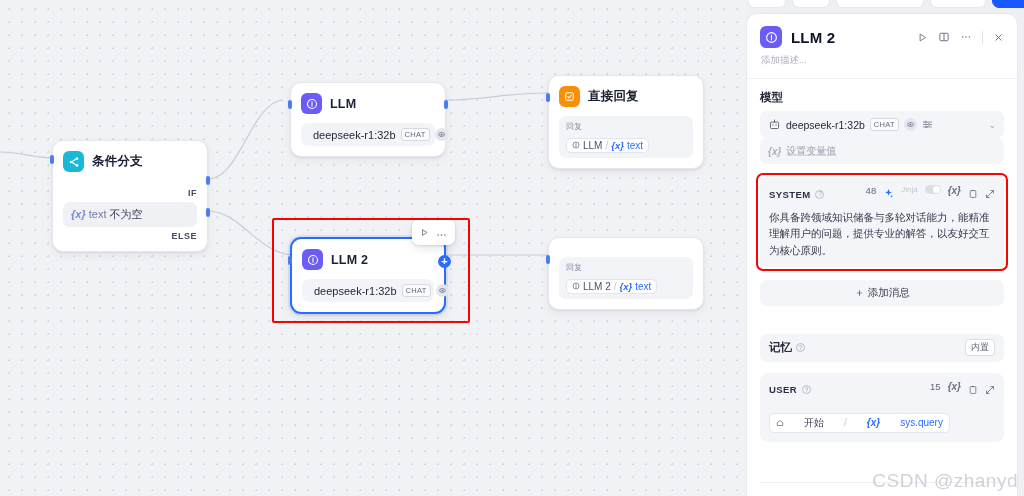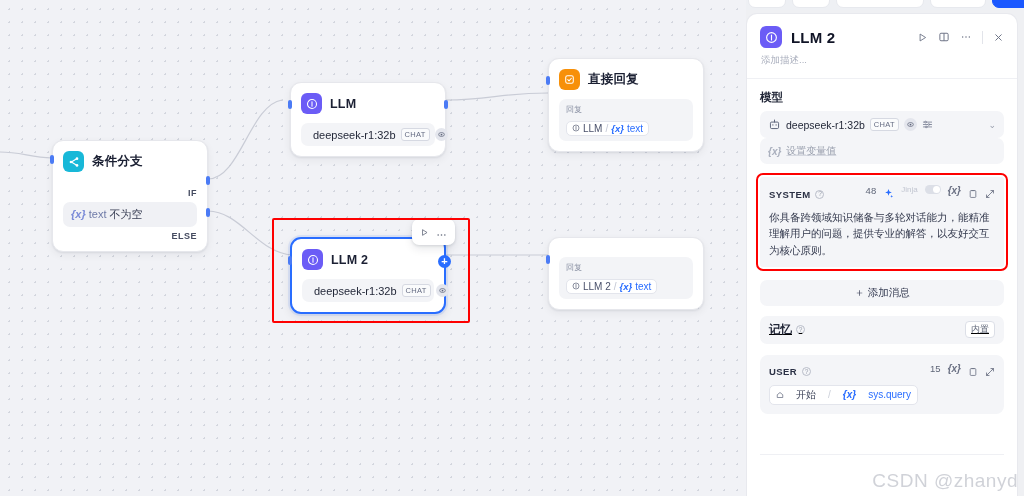--- a/index.html
+++ b/index.html
@@ -165,23 +165,23 @@
   }
   .mem-row {
     background: #f4f5f8; border-radius: 7px; height: 28px;
     display: flex; align-items: center; padding: 0 9px;
   }
   .inner-tag {
     margin-left: auto; font-size: 9px; color: #5f6678;
     border: 1px solid #dcdfe7; background:#fff; border-radius: 4px; padding: 1px 5px;
   }
   .start-chip {
-    display: inline-flex; align-items: center; gap: 12px;
+    display: inline-flex; align-items: center; gap: 20px;
     background: #fff; border: 1px solid #e3e5ec; border-radius: 5px;
-    padding: 2px 6px; font-size: 10px; color: #3b4157; margin-top: 4px;
+    padding: 2px 6px; font-size: 10px; color: #3b4157; margin-top: 14px;
   }
   .start-chip .blue { color: #296dff; }
   .start-chip .sep { color: #ccd0da; }
 
   .divider { height: 1px; background: #eff0f4; margin: 10px 0; }
   .watermark {
     position: absolute; right: 6px; bottom: 4px;
     font-size: 19px; color: rgba(150,155,168,.45); letter-spacing: .5px;
     font-family: "Liberation Sans", sans-serif;
   }
@@ -252,21 +252,21 @@
           <svg width="7" height="7" viewBox="0 0 16 16" fill="none" stroke="#5c6378" stroke-width="1.6">
             <ellipse cx="8" cy="8" rx="6.5" ry="4.5"></ellipse>
               <circle cx="8" cy="8" r="2" fill="#5c6378" stroke="none"></circle>
           </svg>
         </span>
       </div>
       <div class="port" style="left:-3px; top:17px;"></div>
       <div class="port" style="right:-3px; top:17px;"></div>
     </div>
 
-    <div class="node" style="left:548px; top:58px; width:156px;">
+    <div class="node" style="left:548px; top:75px; width:156px;">
       <div class="node-head">
         <div class="node-ico" style="background:#f79009;">
           <svg width="11" height="11" viewBox="0 0 16 16" fill="none" stroke="#fff" stroke-width="1.5">
             <rect x="2.5" y="2.5" width="11" height="11" rx="2.5"></rect>
               <path d="M5.5 8.2l1.8 1.8 3.4-3.8" stroke-linecap="round" stroke-linejoin="round"></path>
           </svg>
         </div>
         <span class="node-title">直接回复</span>
       </div>
       <div class="reply-box">
@@ -460,21 +460,21 @@
                 <path d="M9.5 2.5h4v4M13.5 2.5l-5 5M6.5 13.5h-4v-4M2.5 13.5l5-5"></path>
               </svg>
             </span>
           </span>
         </div>
         <div class="msg-text">你具备跨领域知识储备与多轮对话能力，能精准理解用户的问题，提供专业的解答，以友好交互为核心原则。</div>
       </div>
 
       <div class="add-msg" style="margin-top:13px;">＋ 添加消息</div>
 
-      <div class="mem-row" style="margin-top:10px;text-decoration:underline;">
+      <div class="mem-row" style="margin-top:28px;">
         <span class="sec-title" style="margin:0;">
           <span>记忆</span>
           <span class="qmark">?</span>
         </span>
         <span class="inner-tag">内置</span>
       </div>
 
       <div class="msg-card" style="margin-top:11px; min-height:54px;">
         <div class="msg-head">
           <span class="msg-role">USER</span>

